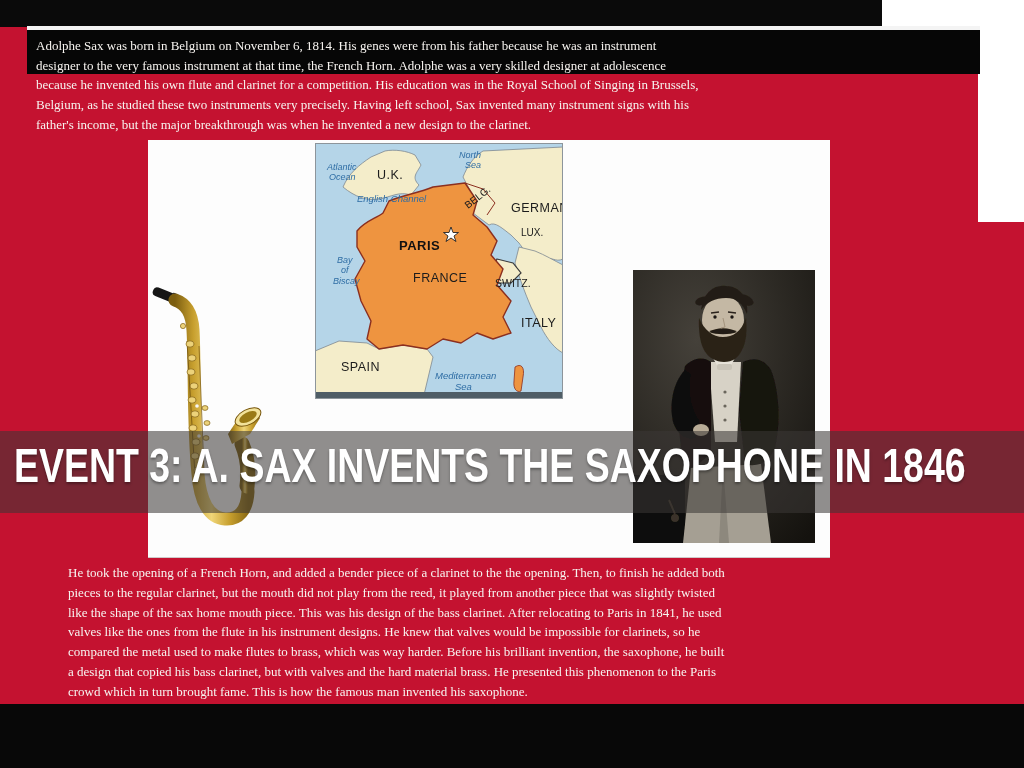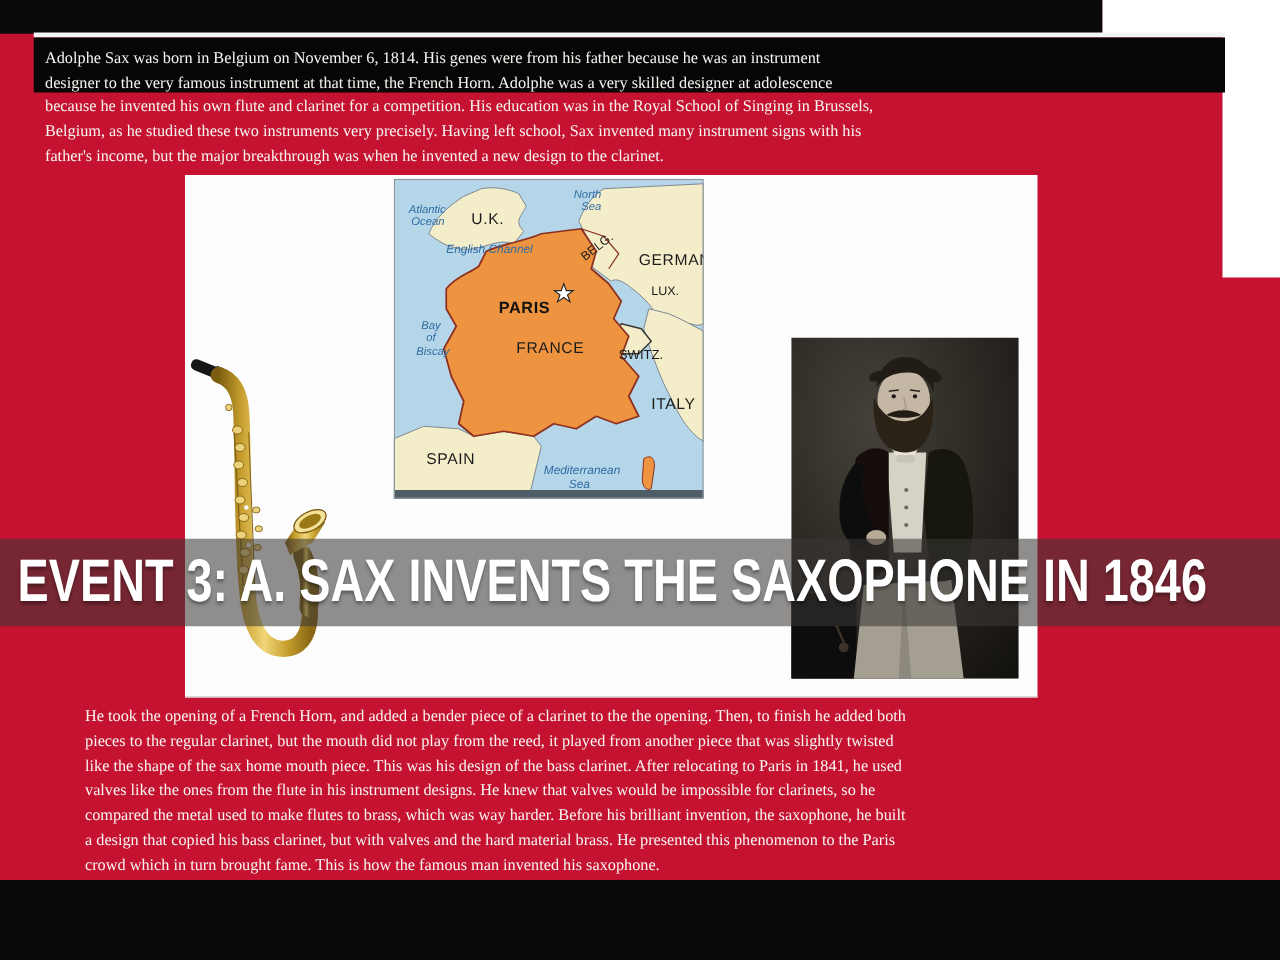--- a/index.html
+++ b/index.html
@@ -26,21 +26,21 @@
   
   .panel{position:absolute;left:148px;top:140px;width:682px;height:417px;background:#fdfdfd;border-bottom:1px solid #cfcaca;z-index:2;}
 
   
   .img-abs{position:absolute;z-index:3;}
   #sax-wrap{left:152px;top:286px;width:110px;height:254px;}
   #map-wrap{left:315px;top:143px;width:248px;height:256px;}
   #portrait-wrap{left:633px;top:270px;width:182px;height:273px;}
 
   
-  .banner{position:absolute;left:0;top:431px;width:1024px;height:70px;background:rgba(58,56,54,0.56);z-index:8;}
+  .banner{position:absolute;left:0;top:431px;width:1024px;height:82px;background:rgba(58,56,54,0.56);z-index:8;}
   .banner h1{
     margin:0;padding:0 0 0 18px;color:#ffffff;font-weight:700;font-size:48px;
     line-height:70px;white-space:nowrap;letter-spacing:0px;
     transform:scaleX(0.78);transform-origin:left center;
     text-shadow:0 2px 3px rgba(0,0,0,0.35);
   }
 
   
   text{font-family:"Liberation Sans",sans-serif;}
   .sea-label{fill:#2e6da4;font-style:italic;font-size:9px;}

